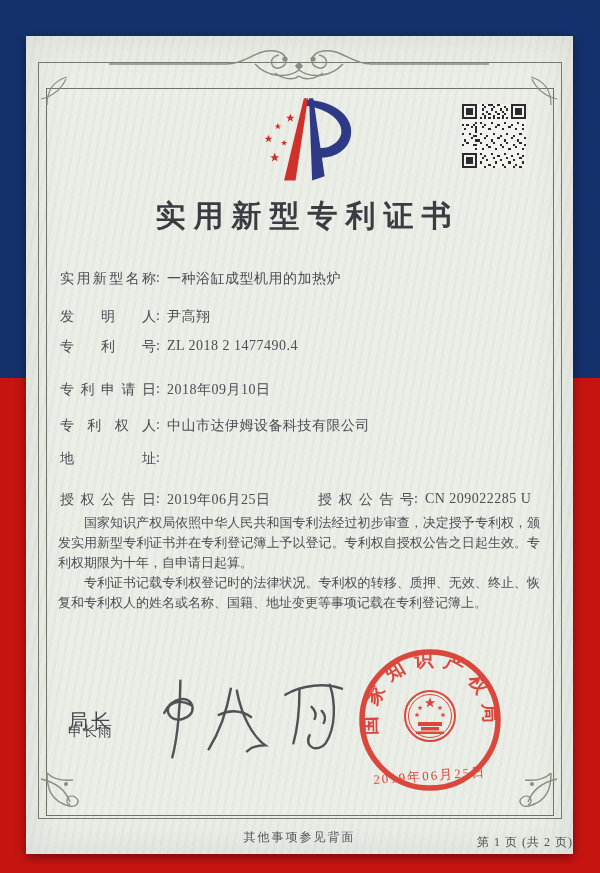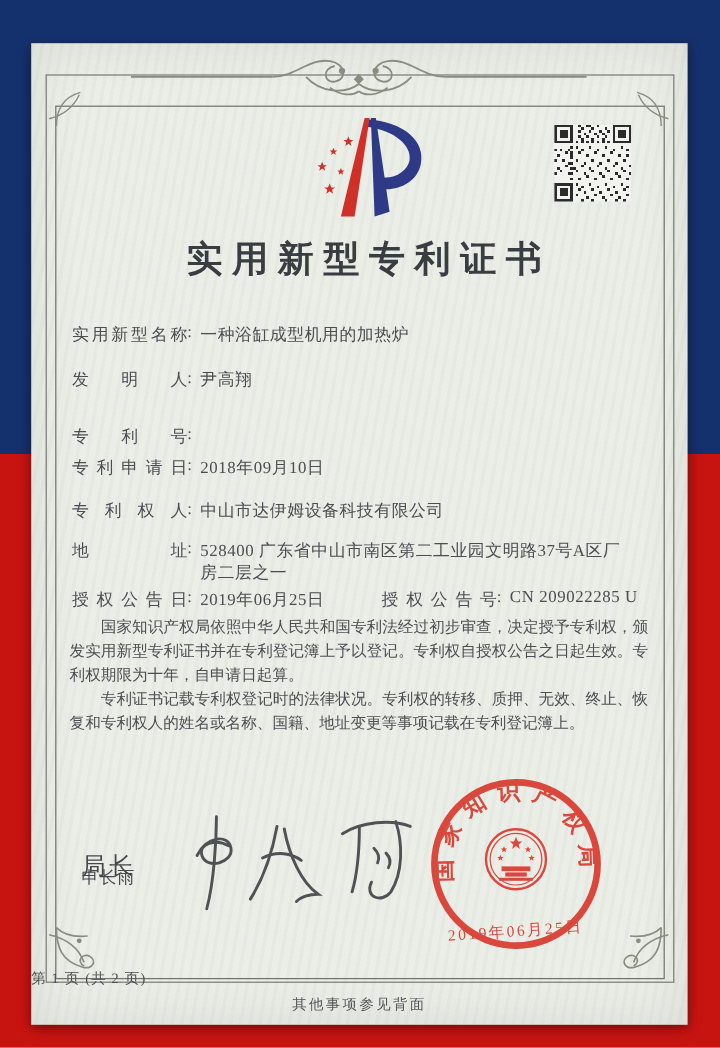--- a/index.html
+++ b/index.html
@@ -32,21 +32,21 @@
   .colon{margin-right:7px;}
   .val{letter-spacing:.5px;}
   .val-wrap{white-space:normal;width:352px;line-height:19px;}
   .pair2{position:absolute;left:244px;top:0;display:flex;margin-left:14px;}
   .paras{position:absolute;left:32px;top:477px;width:482px;font-size:13px;line-height:20px;color:#4b4f52;text-align:justify;}
   .paras p{margin:0;text-indent:2em;}
   .issuer-title{position:absolute;left:42px;top:672px;font-size:20px;color:#44484c;letter-spacing:3px;}
   .issuer-name{position:absolute;left:42px;top:687px;font-size:14px;color:#44484c;letter-spacing:1px;}
   .signature{position:absolute;left:116px;top:628px;width:212px;height:112px;}
   .seal{position:absolute;left:316px;top:608px;width:176px;height:158px;opacity:.92;}
-  .page-num{position:absolute;left:0;top:771px;width:100%;text-align:left;font-size:12px;color:#4a4e52;letter-spacing:1px;}
+  .page-num{position:absolute;left:0;top:798px;width:100%;text-align:right;font-size:12px;color:#4a4e52;letter-spacing:1px;}
   .back-note{position:absolute;left:0;top:793px;width:100%;text-align:center;font-size:12px;color:#53575a;letter-spacing:2px;}
   svg{display:block;}
 </style>
 </head>
 <body>
 
 <div class="paper">
 
   <div class="frame-outer"></div>
   <div class="frame-inner"></div>
@@ -138,38 +138,38 @@
   <div class="row" style="top:234px">
     <span class="lbl">实用新型名称</span>
     <span class="colon">:</span>
     <span class="val">一种浴缸成型机用的加热炉</span>
   </div>
   <div class="row" style="top:272px">
     <span class="lbl">发明人</span>
     <span class="colon">:</span>
     <span class="val">尹高翔</span>
   </div>
-  <div class="row" style="top:319px">
+  <div class="row" style="top:302px">
     <span class="lbl">专利号</span>
     <span class="colon">:</span>
+    <span class="val">ZL 2018 2 1477490.4</span>
   </div>
   <div class="row" style="top:345px">
     <span class="lbl">专利申请日</span>
     <span class="colon">:</span>
     <span class="val">2018年09月10日</span>
   </div>
   <div class="row" style="top:381px">
     <span class="lbl">专利权人</span>
     <span class="colon">:</span>
     <span class="val">中山市达伊姆设备科技有限公司</span>
   </div>
   <div class="row" style="top:414px">
     <span class="lbl">地址</span>
     <span class="colon">:</span>
-    <span class="val val-wrap">528400 广东省中山市南区第二工业园文明路37号A区厂房二层之一</span>
   </div>
   <div class="row" style="top:455px">
     <span class="lbl">授权公告日</span>
     <span class="colon">:</span>
     <span class="val">2019年06月25日</span>
     <span class="pair2">
       <span class="lbl">授权公告号</span>
       <span class="colon">:</span>
       <span class="val">CN 209022285 U</span>
     </span>

